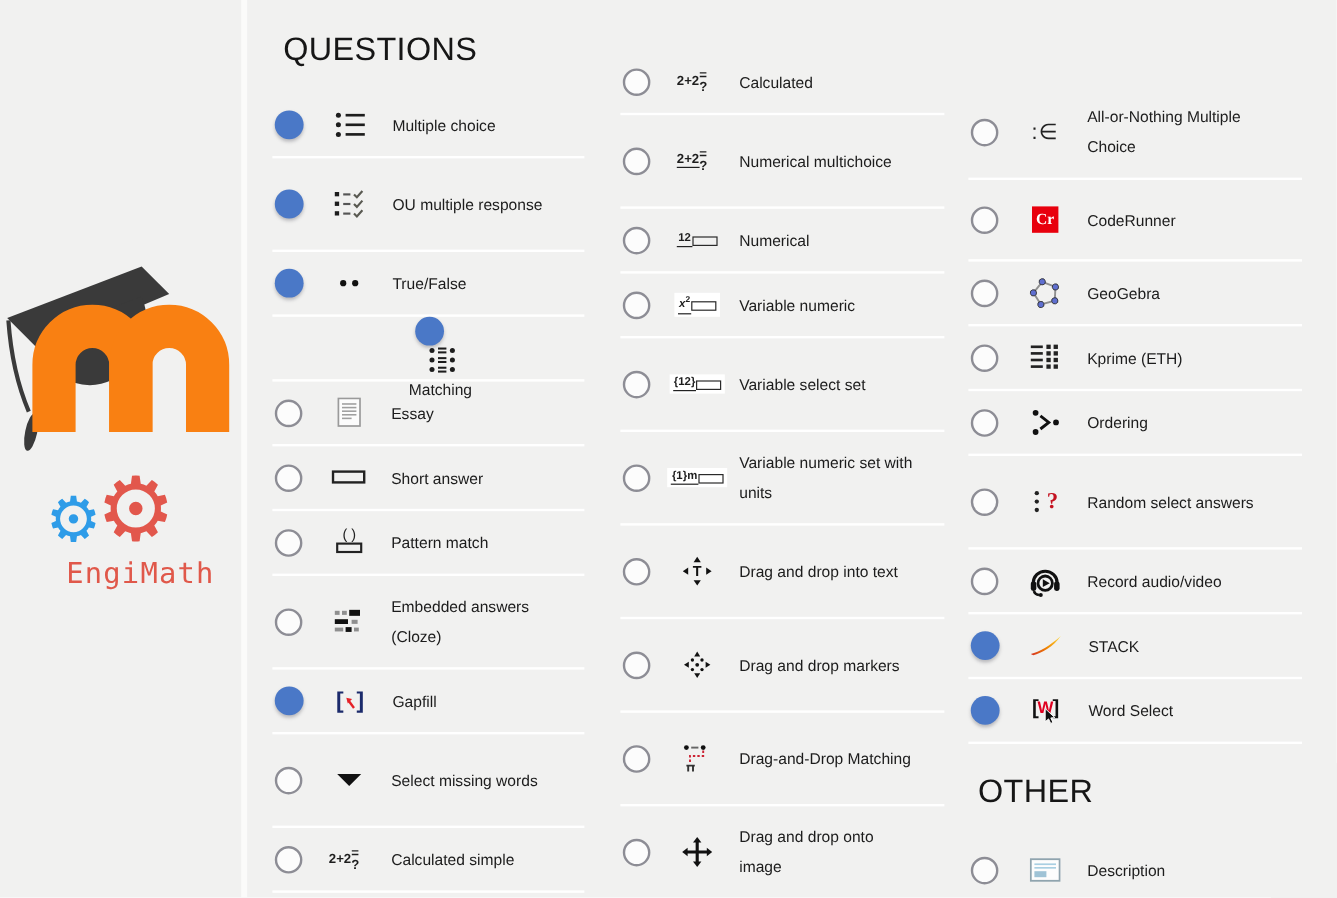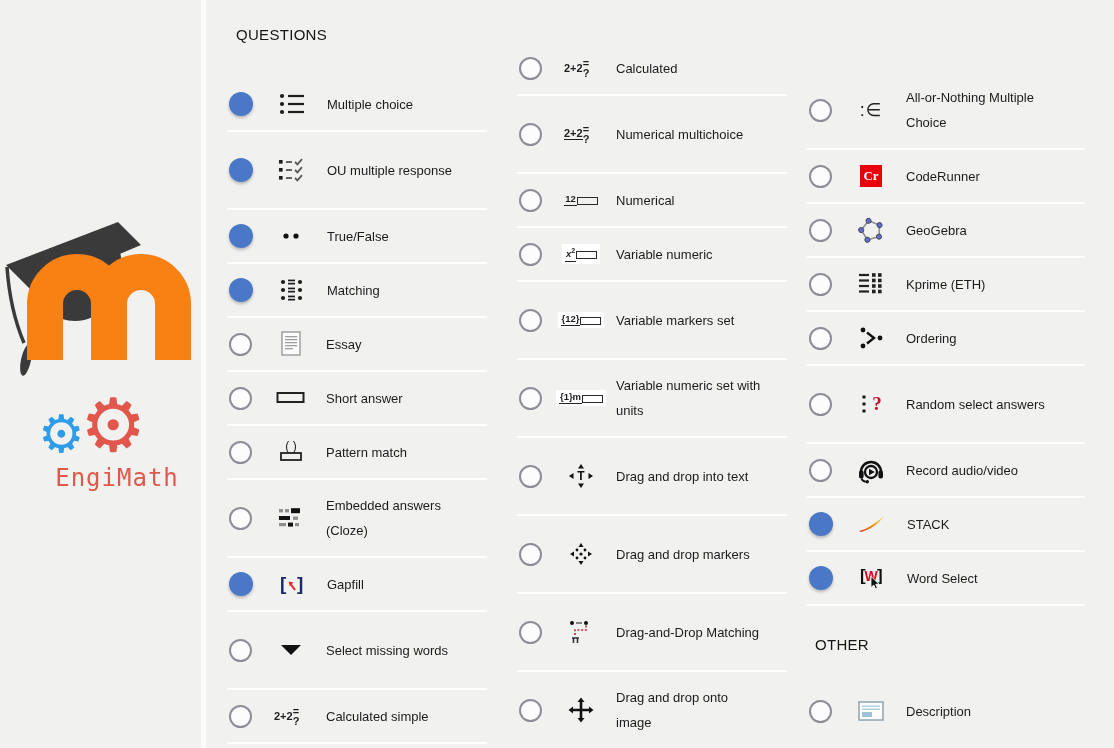--- a/index.html
+++ b/index.html
@@ -1,20 +1,20 @@
 <!DOCTYPE html>
 <html><head>
 <meta charset="utf-8">
 <style>
   html,body{margin:0;padding:0}
   .stage{position:relative;width:1114px;height:748px;overflow:hidden;
     background:#f1f1f0;font-family:"Liberation Sans","DejaVu Sans",sans-serif;color:#1d1d1d}
   .vsep{position:absolute;left:201px;top:0;width:5px;height:748px;background:#fbfbfa}
   .col{position:absolute}
-  .col-header{font-size:15px;font-weight:400;letter-spacing:.3px;color:#161616;margin:0}
+  .col-header{font-size:27px;font-weight:400;letter-spacing:.3px;color:#161616;margin:0}
   #questions-header{position:absolute;left:236px;top:26px}
   .other-header{margin:24px 0 24px 8px;line-height:30px;height:30px}
   .row{display:flex;align-items:center;box-sizing:border-box;border-bottom:2px solid #ffffff;padding-left:2px;cursor:pointer}
   .row.noline{border-bottom:none}
   .radio{width:19px;height:19px;border:2.6px solid #8d8d95;border-radius:50%;background:#fcfcfc;flex:none}
   .radio.sel{width:24px;height:24px;border:none;background:#4a78c7;box-shadow:0 2px 3px rgba(100,100,110,.4)}
   .qicon{width:34px;margin-left:22px;display:flex;justify-content:center;align-items:center;flex:none}
   .qlabel{margin-left:18px;font-size:13px;line-height:25px;color:#1c1c1c}
   .c1 .qlabel{max-width:150px}.c2 .qlabel{max-width:150px}.c3 .qlabel{max-width:160px}
   
@@ -110,21 +110,21 @@
       <div class="row" style="height: 54px; align-items: center;">
         <span class="radio sel"></span>
         <span class="qicon">
           <svg width="24" height="24" viewBox="0 0 24 24" fill="#111">
             <circle cx="6" cy="12" r="2.6"></circle>
             <circle cx="16" cy="12" r="2.6"></circle>
           </svg>
         </span>
         <span class="qlabel">True/False</span>
       </div>
-      <div class="row" style="height: 54px;">
+      <div class="row" style="height: 54px; flex-direction: column;">
         <span class="radio sel"></span>
         <span class="qicon">
           <svg width="26" height="24" viewBox="0 0 26 24" fill="#1d1d1d">
             <circle cx="4" cy="4" r="2.1"></circle>
             <rect x="9" y="1.6" width="7" height="1.7"></rect>
             <rect x="9" y="4.8" width="7" height="1.7"></rect>
             <circle cx="21" cy="4" r="2.1"></circle>
             <circle cx="4" cy="12" r="2.1"></circle>
             <rect x="9" y="9.6" width="7" height="1.7"></rect>
             <rect x="9" y="12.8" width="7" height="1.7"></rect>
@@ -262,21 +262,21 @@
         <span class="qlabel">Variable numeric</span>
       </div>
       <div class="row" style="height: 78px;">
         <span class="radio"></span>
         <span class="qicon">
           <div class="numic chip">
             <span class="t">{12}</span>
             <span class="box"></span>
           </div>
         </span>
-        <span class="qlabel">Variable markers set</span>
+        <span class="qlabel">Variable select set</span>
       </div>
       <div class="row" style="height: 78px;">
         <span class="radio"></span>
         <span class="qicon">
           <div class="numic chip">
             <span class="t">{1}m</span>
             <span class="box"></span>
           </div>
         </span>
         <span class="qlabel">Variable numeric set with units</span>
@@ -339,21 +339,21 @@
       </div>
     </div>
   <div id="col3" class="col c3" style="left:807px;top:72px;width:278px">
       <div class="row" style="height: 78px;">
         <span class="radio"></span>
         <span class="qicon">
           <div class="aon">:∈</div>
         </span>
         <span class="qlabel">All-or-Nothing Multiple Choice</span>
       </div>
-      <div class="row" style="height: 54px;">
+      <div class="row" style="height: 68px;">
         <span class="radio"></span>
         <span class="qicon">
           <div class="cr">Cr</div>
         </span>
         <span class="qlabel">CodeRunner</span>
       </div>
       <div class="row" style="height: 54px;">
         <span class="radio"></span>
         <span class="qicon">
           <svg width="26" height="26" viewBox="0 0 26 26">

